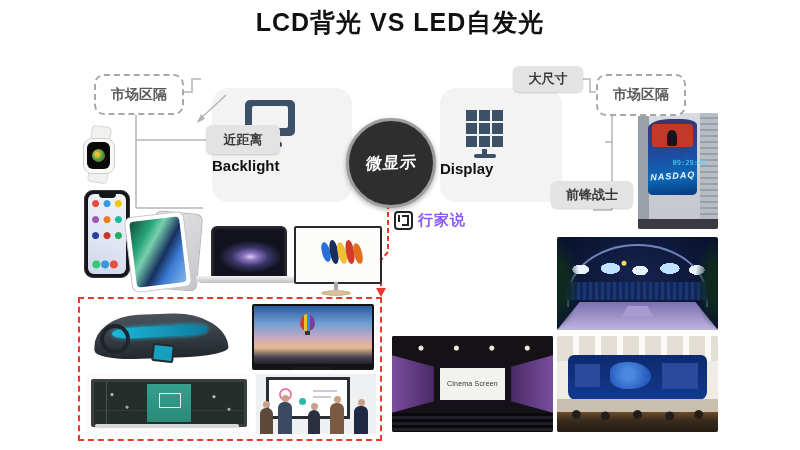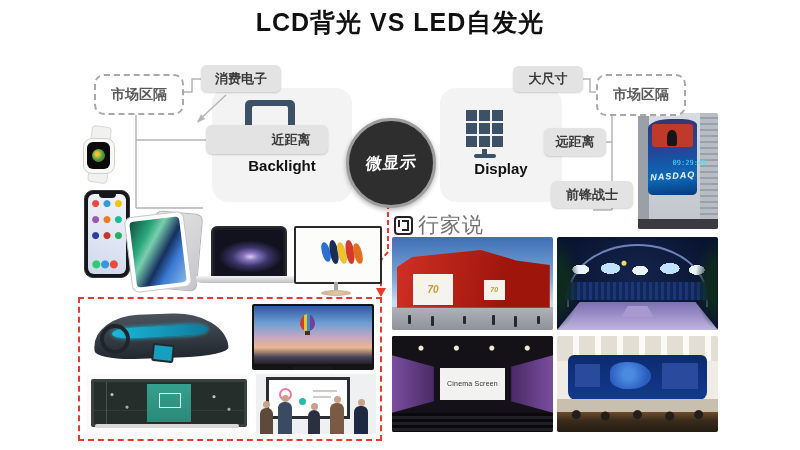--- a/index.html
+++ b/index.html
@@ -5,21 +5,21 @@
   html,body{margin:0;padding:0;background:#fff;}
   .stage{position:relative;width:800px;height:450px;background:#fff;overflow:hidden;
          font-family:"Liberation Sans",sans-serif;}
   .abs{position:absolute;}
   .title{left:0;top:6px;width:800px;text-align:center;font-size:25px;font-weight:bold;color:#111;letter-spacing:1px;}
   .glabel{background:#e3e3e3;border-radius:6px;color:#3a3a3a;font-size:13px;font-weight:bold;
           display:flex;align-items:center;justify-content:center;box-shadow:0 1px 2px rgba(0,0,0,.18);z-index:3;}
   .dashbox{background:#fff;border:2px dashed #a8a8a8;border-radius:10px;color:#5a5a5a;font-size:14px;
            font-weight:bold;display:flex;align-items:center;justify-content:center;z-index:3;}
   .panel{background:#f3f3f3;border-radius:16px;z-index:1;}
-  .panel-label{font-size:15px;font-weight:bold;color:#111;text-align:center;z-index:2;}
+  .panel-label{font-size:15px;font-weight:bold;color:#111;text-align:left;z-index:2;}
   .circle{left:346px;top:118px;width:84px;height:84px;border-radius:50%;background:#2e2e2e;
           border:3px solid #9e9e9e;display:flex;align-items:center;justify-content:center;z-index:4;
           box-shadow:0 2px 5px rgba(0,0,0,.3);}
   .circle span{color:#fff;font-size:16px;font-weight:bold;transform:skew(-8deg) rotate(-2deg);letter-spacing:1px;}
   svg.wires{left:0;top:0;z-index:2;pointer-events:none;}
   .redbox{left:78px;top:297px;width:300px;height:140px;border:2px dashed #e8392e;z-index:1;}
   .photo{overflow:hidden;border-radius:2px;z-index:2;}
   
   .watch-strap{background:#f1f1ef;border:1px solid #d8d8d4;border-radius:4px;}
   .watch-face{background:#f8f8f6;border:1px solid #cfcfcb;border-radius:9px;}
@@ -132,21 +132,21 @@
   .nred{background:#c0392b;border-radius:3px;}
   .nfigure{background:#16161a;border-radius:45% 45% 20% 20%;}
   .nclock{color:#44e0ff;font-family:"DejaVu Sans Mono",monospace;font-size:7px;text-align:center;}
   .nticker{color:#eaf4ff;font-weight:bold;font-style:italic;font-size:9px;letter-spacing:1px;text-align:center;transform:rotate(-4deg);}
   .street{background:#3a3a40;}
   
   .brand-row{display:flex;align-items:center;gap:5px;z-index:3;}
   .brand-icon{width:15px;height:15px;border:2px solid #222;border-radius:4px;position:relative;}
   .brand-icon:before{content:"";position:absolute;left:2px;top:2px;width:2px;height:7px;background:#222;}
   .brand-icon:after{content:"";position:absolute;left:6px;top:2px;width:5px;height:7px;border:2px solid #222;border-left:none;}
-  .brand-name{font-size:21px;font-weight:normal;color:#737373;letter-spacing:1px;}
+  .brand-name{font-size:15px;font-weight:bold;color:#8b5cf6;letter-spacing:1px;}
 </style>
 </head>
 <body>
 
 <div class="stage">
 
   <div class="abs title">LCD背光 VS LED自发光</div>
 
   <svg class="abs wires" width="800" height="450">
     <g stroke="#b5b5b5" stroke-width="1.5" fill="none">
@@ -170,22 +170,21 @@
   <div class="abs panel" style="left:212px;top:88px;width:140px;height:114px;"></div>
   <div class="abs" style="left:240px;top:98px;width:60px;height:50px;z-index:2;">
     <div class="abs" style="left:5px;top:2px;width:50px;height:36px;background:#3d5166;border-radius:5px;"></div>
     <div class="abs" style="left:12px;top:8px;width:36px;height:22px;background:#f3f3f3;border-radius:2px;"></div>
     <div class="abs" style="left:26px;top:38px;width:8px;height:6px;background:#3d5166;"></div>
     <div class="abs" style="left:18px;top:44px;width:24px;height:5px;background:#3d5166;border-radius:2px;"></div>
   </div>
   <div class="abs panel-label" style="left:212px;top:157px;width:140px;">Backlight</div>
 
   <div class="abs dashbox" style="left:94px;top:74px;width:86px;height:37px;">市场区隔</div>
-  <div class="abs glabel" style="left:201px;top:65px;width:80px;height:27px;">消费电子</div>
-  <div class="abs glabel" style="left:206px;top:125px;width:74px;height:29px;padding-left:48px;">近距离</div>
+  <div class="abs glabel" style="left:206px;top:125px;width:74px;height:29px;">近距离</div>
 
   <div class="abs circle">
     <span>微显示</span>
   </div>
 
   <div class="abs panel" style="left:440px;top:88px;width:122px;height:114px;"></div>
   <div class="abs" style="left:466px;top:110px;width:40px;height:48px;z-index:2;">
     <div style="display:grid;grid-template-columns:repeat(3,11px);grid-gap:2px;">
       <span style="width:11px;height:11px;background:#3d5166;"></span>
       <span style="width:11px;height:11px;background:#3d5166;"></span>
@@ -197,21 +196,20 @@
       <span style="width:11px;height:11px;background:#3d5166;"></span>
       <span style="width:11px;height:11px;background:#3d5166;"></span>
     </div>
     <div class="abs" style="left:16px;top:39px;width:5px;height:5px;background:#3d5166;"></div>
     <div class="abs" style="left:8px;top:44px;width:22px;height:4px;background:#3d5166;border-radius:2px;"></div>
   </div>
   <div class="abs glabel" style="left:513px;top:66px;width:70px;height:26px;">大尺寸</div>
 
   <div class="abs panel-label" style="left:440px;top:160px;width:122px;">Display</div>
   <div class="abs dashbox" style="left:596px;top:74px;width:86px;height:38px;">市场区隔</div>
-  <div class="abs glabel" style="left:544px;top:128px;width:62px;height:28px;">远距离</div>
   <div class="abs glabel" style="left:511px;top:181px;width:82px;height:27px;margin-left:40px;">前锋战士</div>
 
   <div class="abs" style="left:75px;top:126px;width:52px;height:56px;z-index:2;">
     <div class="abs watch-strap" style="left:16px;top:0;width:18px;height:16px;transform:rotate(8deg);"></div>
     <div class="abs watch-strap" style="left:13px;top:42px;width:18px;height:13px;transform:rotate(8deg);"></div>
     <div class="abs watch-face" style="left:8px;top:12px;width:30px;height:34px;">
       <div class="abs watch-screen" style="left:3px;top:3px;width:23px;height:27px;">
         <div class="abs watch-dial" style="left:5px;top:7px;width:13px;height:13px;"></div>
       </div>
     </div>
@@ -287,33 +285,20 @@
     <span class="person" style="left:52px;width:12px;height:24px;background:#2a3040;"></span>
     <span class="person" style="left:74px;width:14px;height:31px;background:#7a5a42;"></span>
     <span class="person" style="left:98px;width:14px;height:28px;background:#1e2a44;"></span>
   </div>
 
   <div class="abs brand-row" style="left:394px;top:211px;">
     <span class="brand-icon"></span>
     <span class="brand-name">行家说</span>
   </div>
 
-  <div class="abs photo" style="left:392px;top:237px;width:161px;height:93px;">
-    <div class="abs sky" style="left:0;top:0;right:0;bottom:0;"></div>
-    <div class="abs plaza" style="left:0;bottom:0;right:0;height:25%;"></div>
-    <div class="abs redbldg" style="left:3%;top:14%;width:95%;height:62%;"></div>
-    <div class="abs bscreen" style="left:13%;top:40%;width:25%;height:33%;font-size:10px;">70</div>
-    <div class="abs bscreen" style="left:57%;top:46%;width:13%;height:22%;font-size:7px;">70</div>
-    <span class="ped" style="left:10%;bottom:6%;height:9px;"></span>
-    <span class="ped" style="left:24%;bottom:4%;height:10px;"></span>
-    <span class="ped" style="left:44%;bottom:7%;height:8px;"></span>
-    <span class="ped" style="left:62%;bottom:5%;height:10px;"></span>
-    <span class="ped" style="left:76%;bottom:3%;height:11px;"></span>
-    <span class="ped" style="left:90%;bottom:6%;height:8px;"></span>
-  </div>
 
   <div class="abs photo stage-show" style="left:557px;top:237px;width:161px;height:93px;">
     <div class="abs arch" style="left:6%;right:6%;top:7%;height:66%;"></div>
     <div class="abs clouds" style="left:8%;right:8%;top:24%;height:22%;"></div>
     <div class="abs audience" style="left:5%;right:5%;top:48%;height:20%;"></div>
     <div class="abs sfloor" style="left:0;right:0;bottom:0;height:30%;"></div>
     <div class="abs platform" style="left:40%;bottom:14%;width:20%;height:12%;"></div>
     <div class="abs foliage" style="left:0;top:0;width:14%;height:100%;"></div>
     <div class="abs foliage" style="right:0;top:0;width:14%;height:100%;transform:scaleX(-1);"></div>
   </div>

